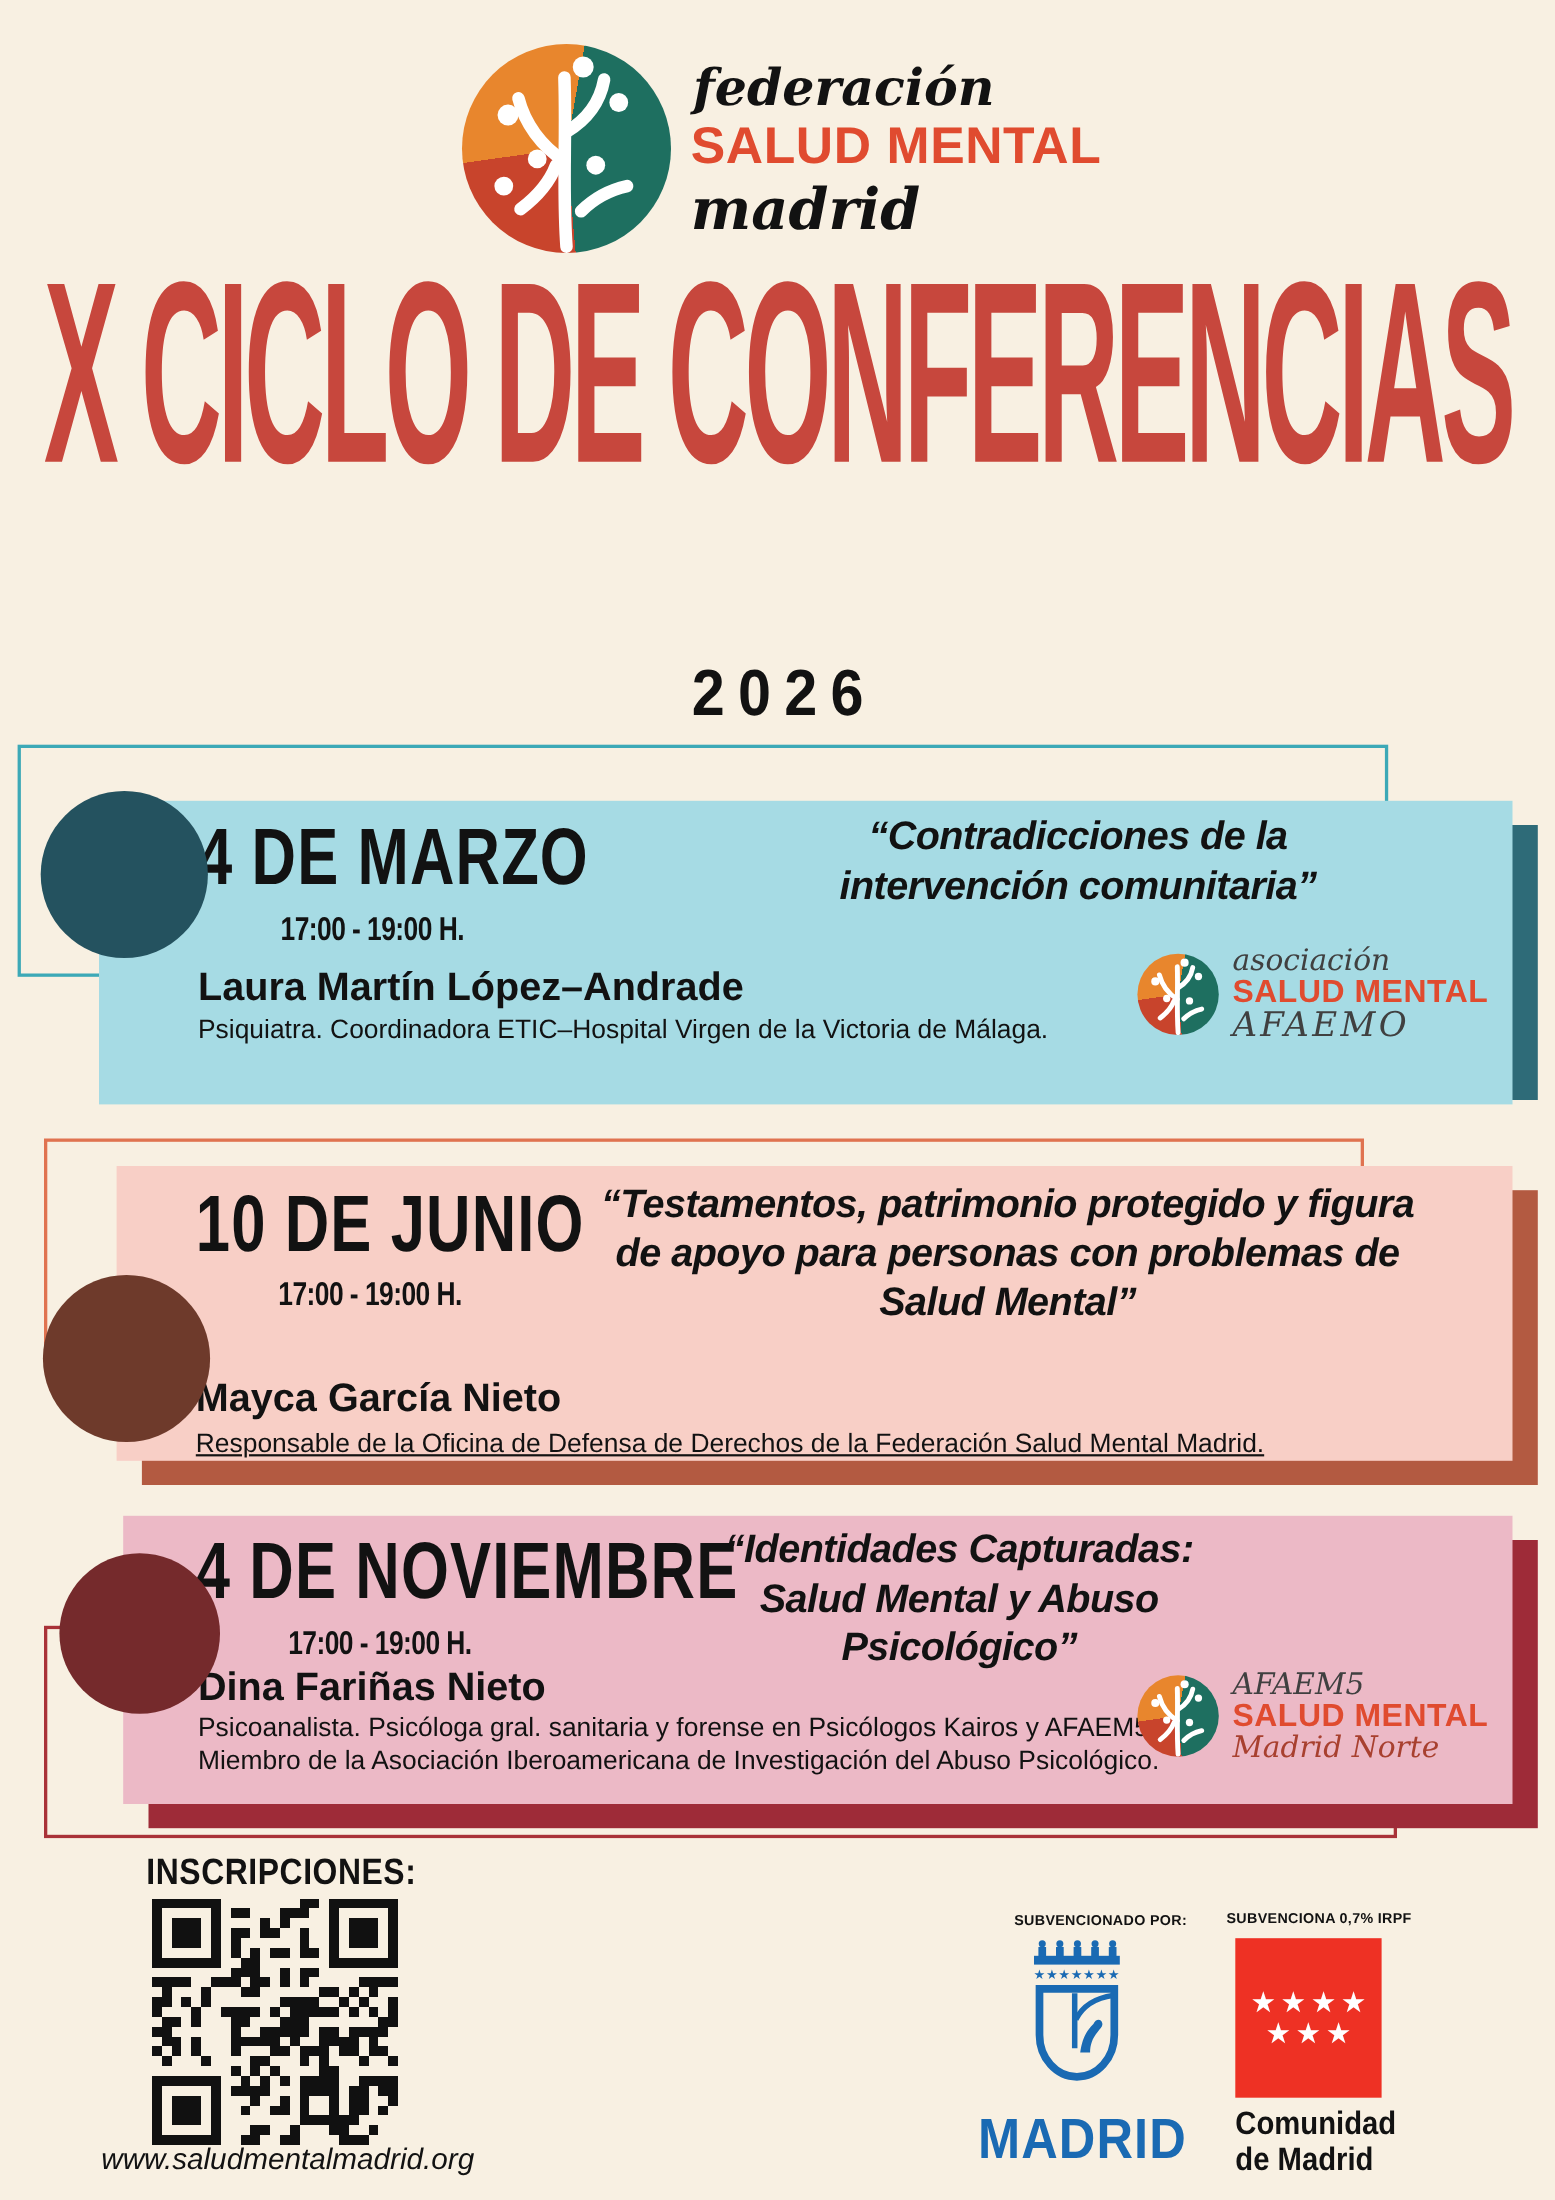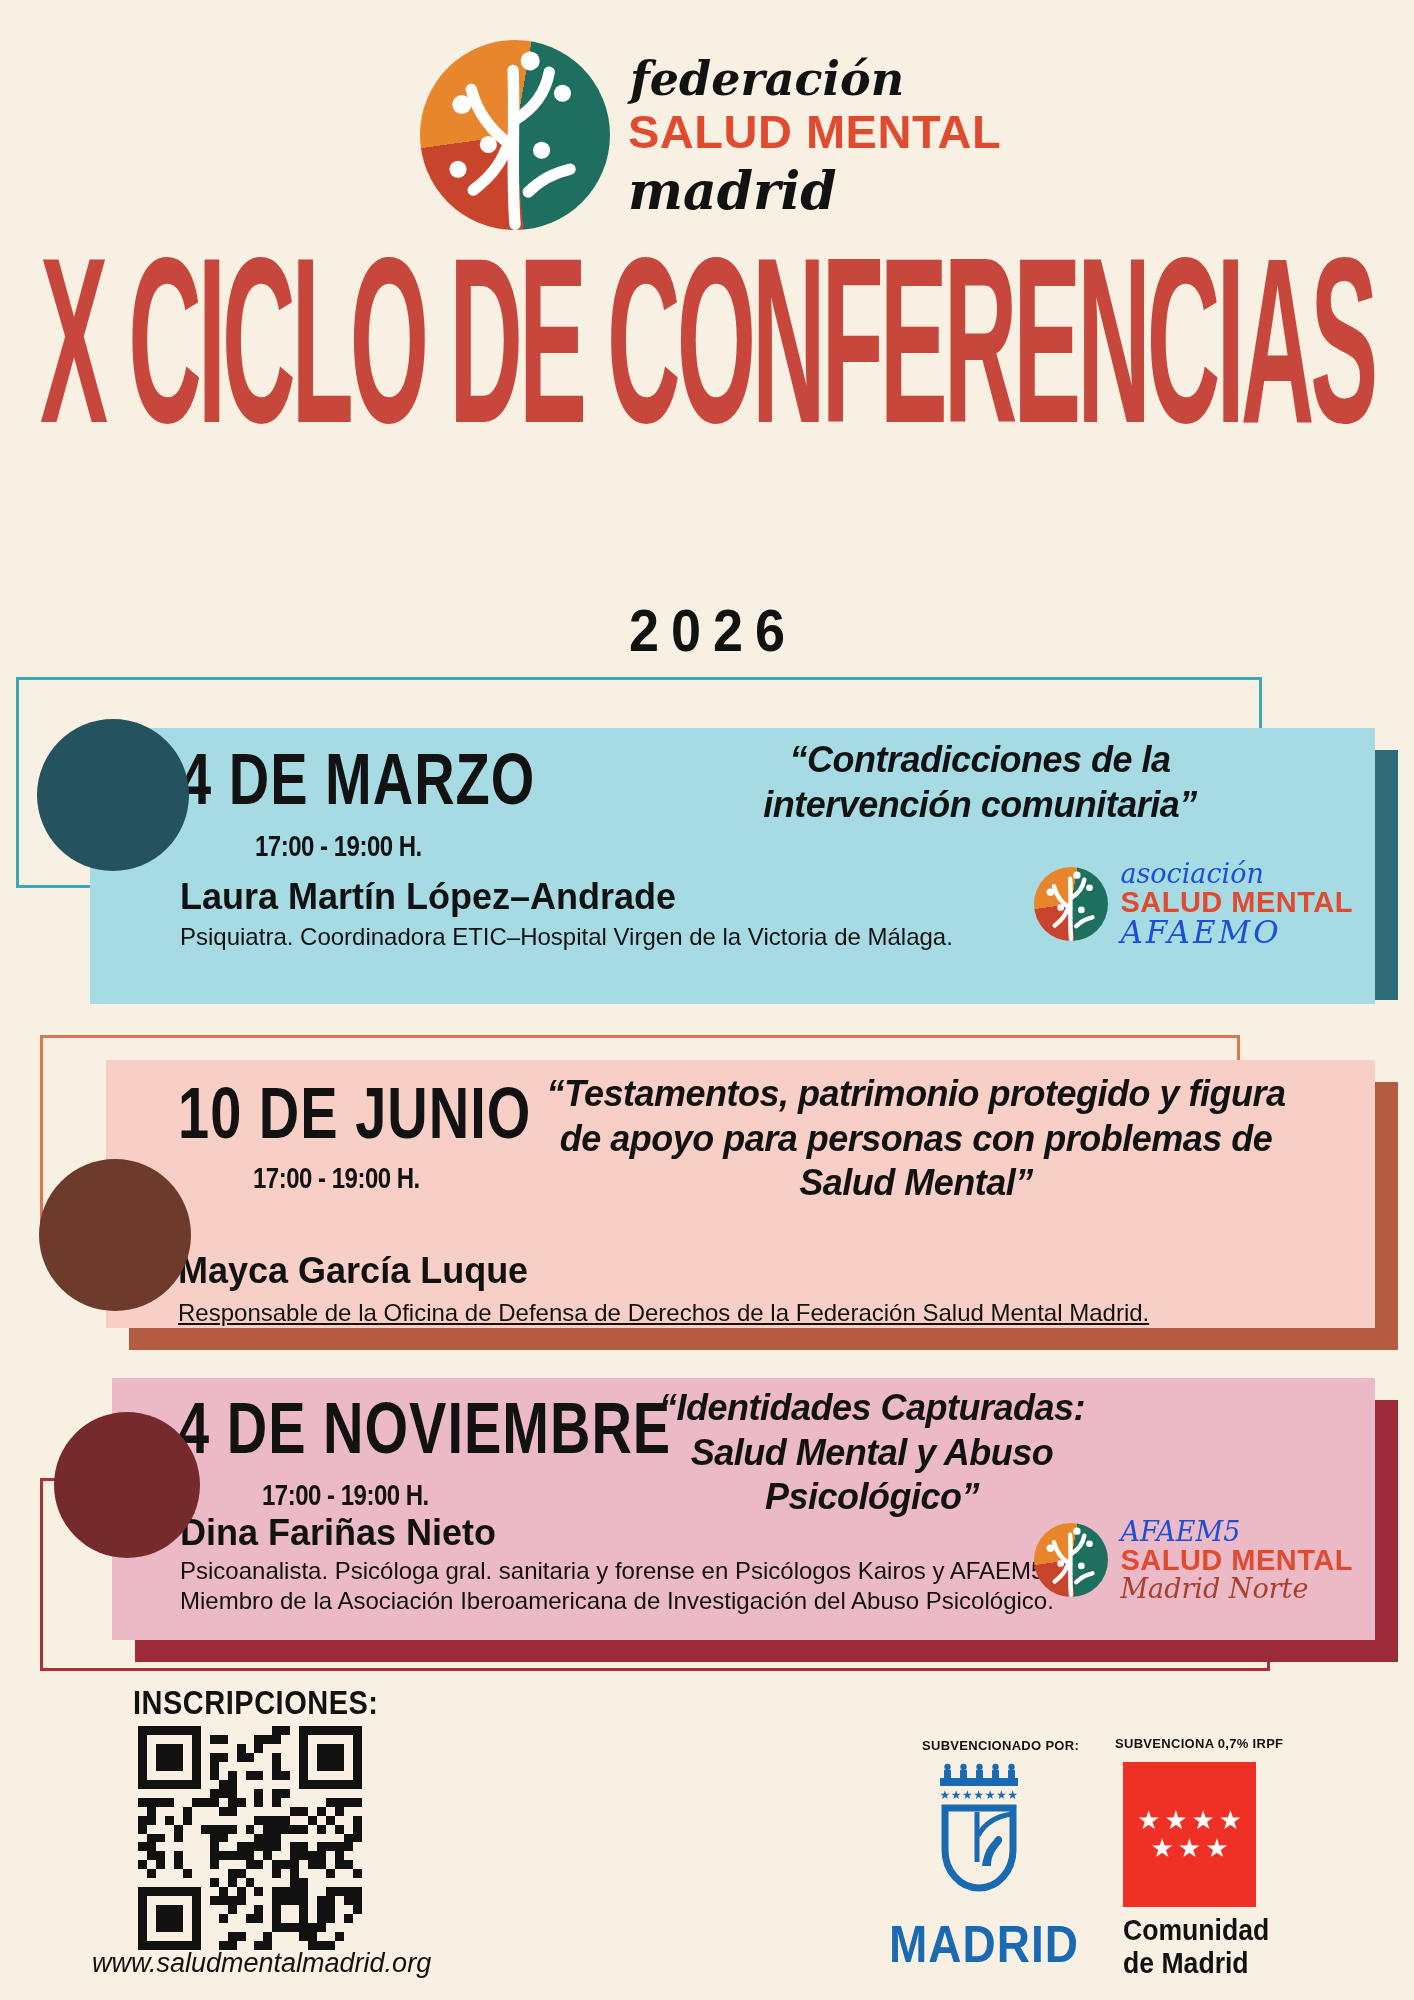--- a/index.html
+++ b/index.html
@@ -35,21 +35,21 @@
   .cbody{position:absolute;z-index:3;}
   .ccircle{position:absolute;border-radius:50%;z-index:4;}
   .cdate{position:absolute;font-size:56px;font-weight:700;letter-spacing:1px;transform:scaleY(1.3);transform-origin:left top;white-space:nowrap;}
   .ctime{position:absolute;font-size:24px;font-weight:700;letter-spacing:-0.5px;transform:scaleY(1.25);transform-origin:left top;white-space:nowrap;}
   .cquote{position:absolute;font-size:36px;font-weight:700;font-style:italic;line-height:1.24;text-align:center;letter-spacing:-0.5px;}
   .cspeaker{position:absolute;font-size:36px;font-weight:700;white-space:nowrap;}
   .cdesc{position:absolute;font-size:24px;line-height:1.25;white-space:nowrap;}
   .minilogo{position:absolute;display:flex;align-items:center;gap:12px;}
   .disc-sm{width:74px;height:74px;flex:0 0 auto;}
   .minitext{line-height:1.02;}
-  .mt-hand{font-size:27px;color:#1d4ed8;}
+  .mt-hand{font-size:27px;color:#404040;}
   .mt-red{font-size:29px;font-weight:700;color:var(--brand-text-red);letter-spacing:.5px;}
   .mt-caps{letter-spacing:3px;font-size:31px;}
   .mt-norte{color:var(--afaem5-norte-red);}
 
   
   .outline1{left:16px;top:677px;width:1240px;height:205px;border-color:var(--c1-outline);}
   .shadow1{left:113px;top:750px;width:1285px;height:250px;background:var(--c1-shadow);}
   .body1{left:90px;top:728px;width:1285px;height:276px;background:var(--c1-bg);}
   .circ1{left:37px;top:719px;width:152px;height:152px;background:var(--c1-circle);}
   .d1{left:90px;top:8px;} .t1{left:165px;top:100px;}
@@ -164,21 +164,21 @@
     <div class="ccircle circ1"></div>
   </section>
 
   <section>
     <div class="outline outline2"></div>
     <div class="cshadow shadow2"></div>
     <div class="cbody body2">
       <div class="cdate d2">10 DE JUNIO</div>
       <div class="ctime t2">17:00 - 19:00 H.</div>
       <div class="cquote q2">“Testamentos, patrimonio protegido y figura de apoyo para personas con problemas de Salud Mental”</div>
-      <div class="cspeaker sp2">Mayca García Luque</div>
+      <div class="cspeaker sp2">Mayca García Nieto</div>
       <div class="cdesc de2">
         <div>Responsable de la Oficina de Defensa de Derechos  de la Federación Salud Mental Madrid.</div>
       </div>
     </div>
     <div class="ccircle circ2"></div>
   </section>
 
   <section>
     <div class="outline outline3"></div>
     <div class="cshadow shadow3"></div>

